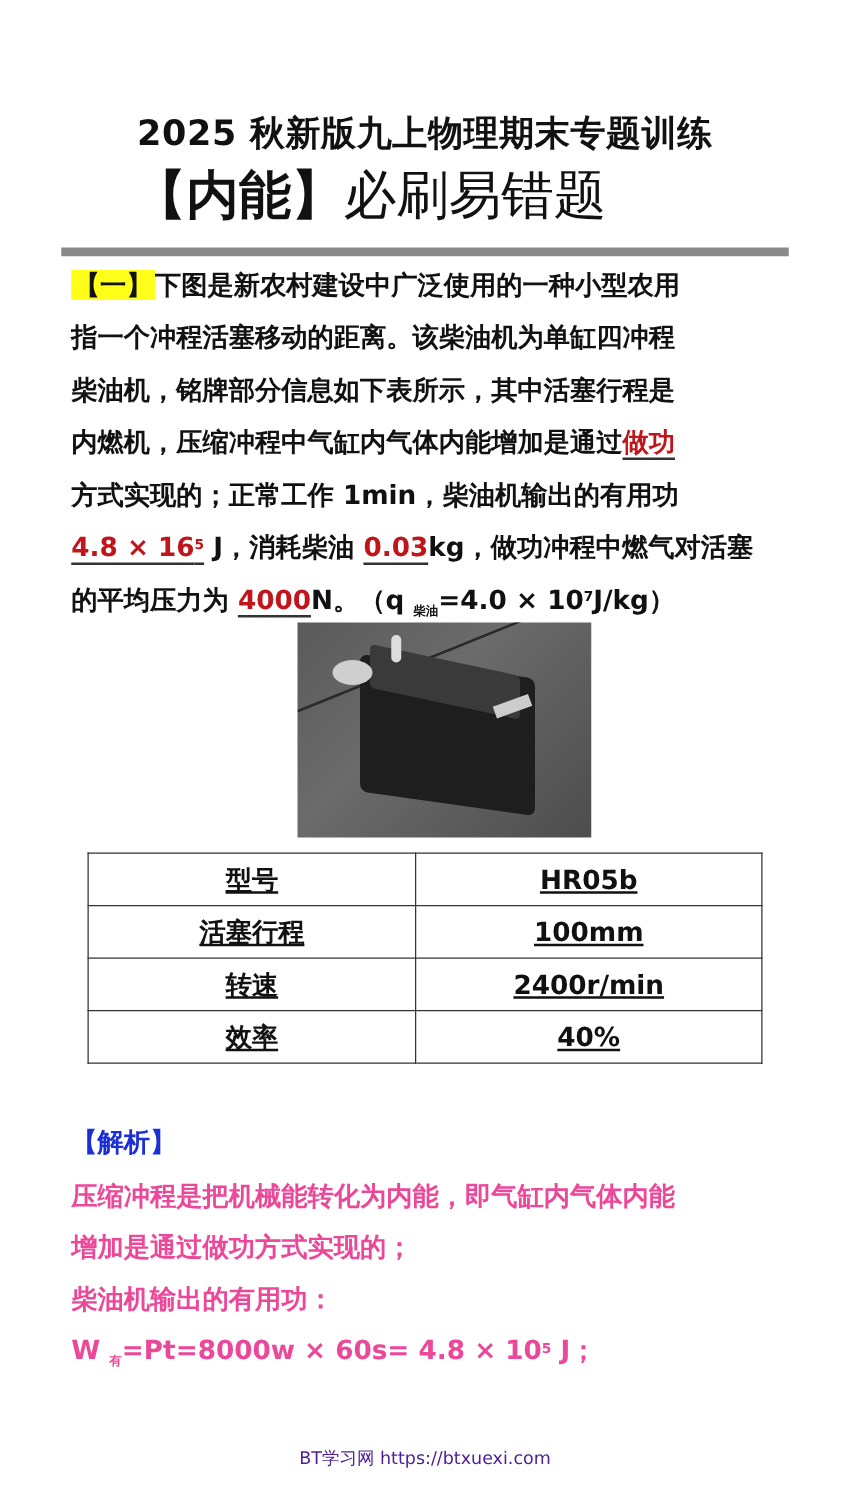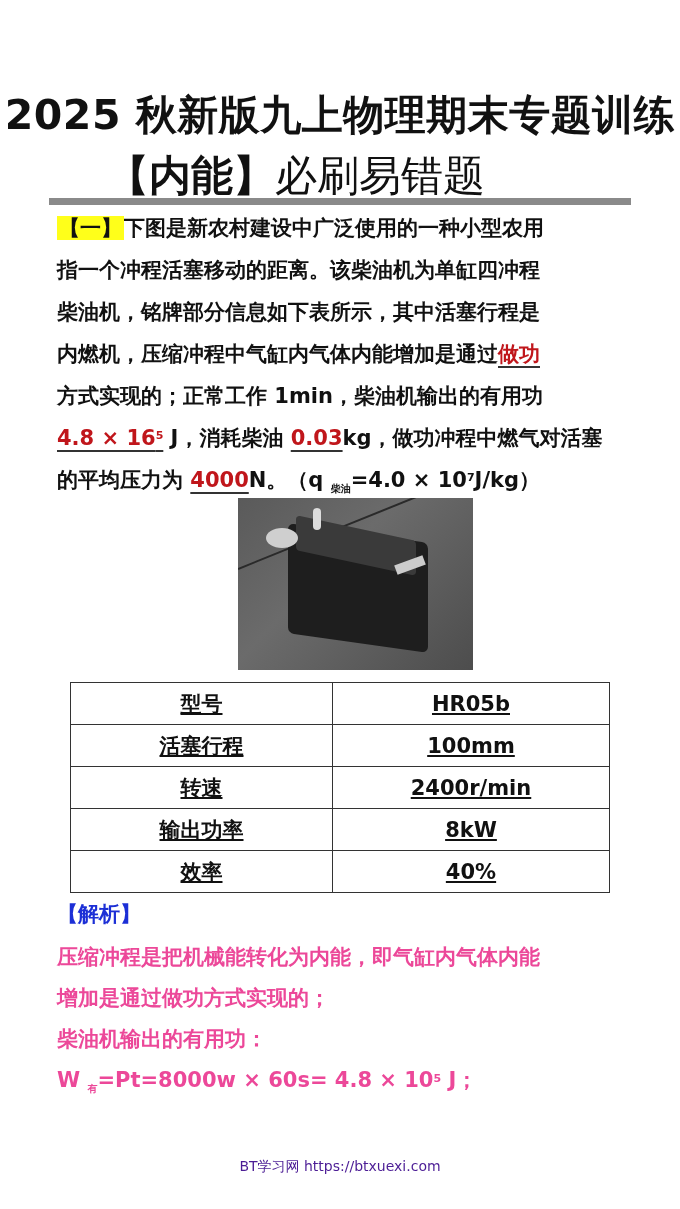--- a/index.html
+++ b/index.html
@@ -1,20 +1,20 @@
 <!DOCTYPE html>
 <html><head>
 <meta charset="utf-8">
 <style>
   html, body { margin:0; padding:0; background:#ffffff; }
   body { width:680px; height:1209px; position:relative; overflow:hidden;
          font-family:"DejaVu Sans","Liberation Sans",sans-serif; color:#111; }
   .title1 { position:absolute; top:88px; left:0; width:680px; text-align:center;
-            font-size:41px; font-weight:bold; letter-spacing:0.5px; color:#111; }
-  .title2 { position:absolute; top:148px; left:0; width:592px; text-align:center;
+            font-size:28px; font-weight:bold; letter-spacing:0.5px; color:#111; }
+  .title2 { position:absolute; top:128px; left:0; width:592px; text-align:center;
             font-size:42px; color:#111; }
   .title2 .bold { font-weight:bold; }
   .title2 .serif { font-family:"DejaVu Serif","Liberation Serif",serif; font-weight:normal; }
   .divider { position:absolute; top:198px; left:49px; width:582px; height:7px; background:#8a8a8a; }
   .para { position:absolute; left:57px; width:570px; font-size:21px; font-weight:bold;
           line-height:42px; top:207px; }
   .para .line { height:42px; white-space:nowrap; }
   .hl { background:#ffff1a; padding:0 2px; }
   .ans { color:#c0161b; text-decoration:underline; text-decoration-color:#333;
          text-underline-offset:5px; }
@@ -91,24 +91,20 @@
   </tr>
   <tr>
     <td class="k">活塞行程</td>
     <td>100mm</td>
   </tr>
   <tr>
     <td class="k">转速</td>
     <td>2400r/min</td>
   </tr>
   <tr>
-    <td class="k">输出功率</td>
-    <td>8kW</td>
-  </tr>
-  <tr>
     <td class="k">效率</td>
     <td>40%</td>
   </tr>
 </tbody>
   </table>
 
 <div class="sol-head">【解析】</div>
 
 <div class="sol">
   <div class="line">压缩冲程是把机械能转化为内能，即气缸内气体内能</div>

